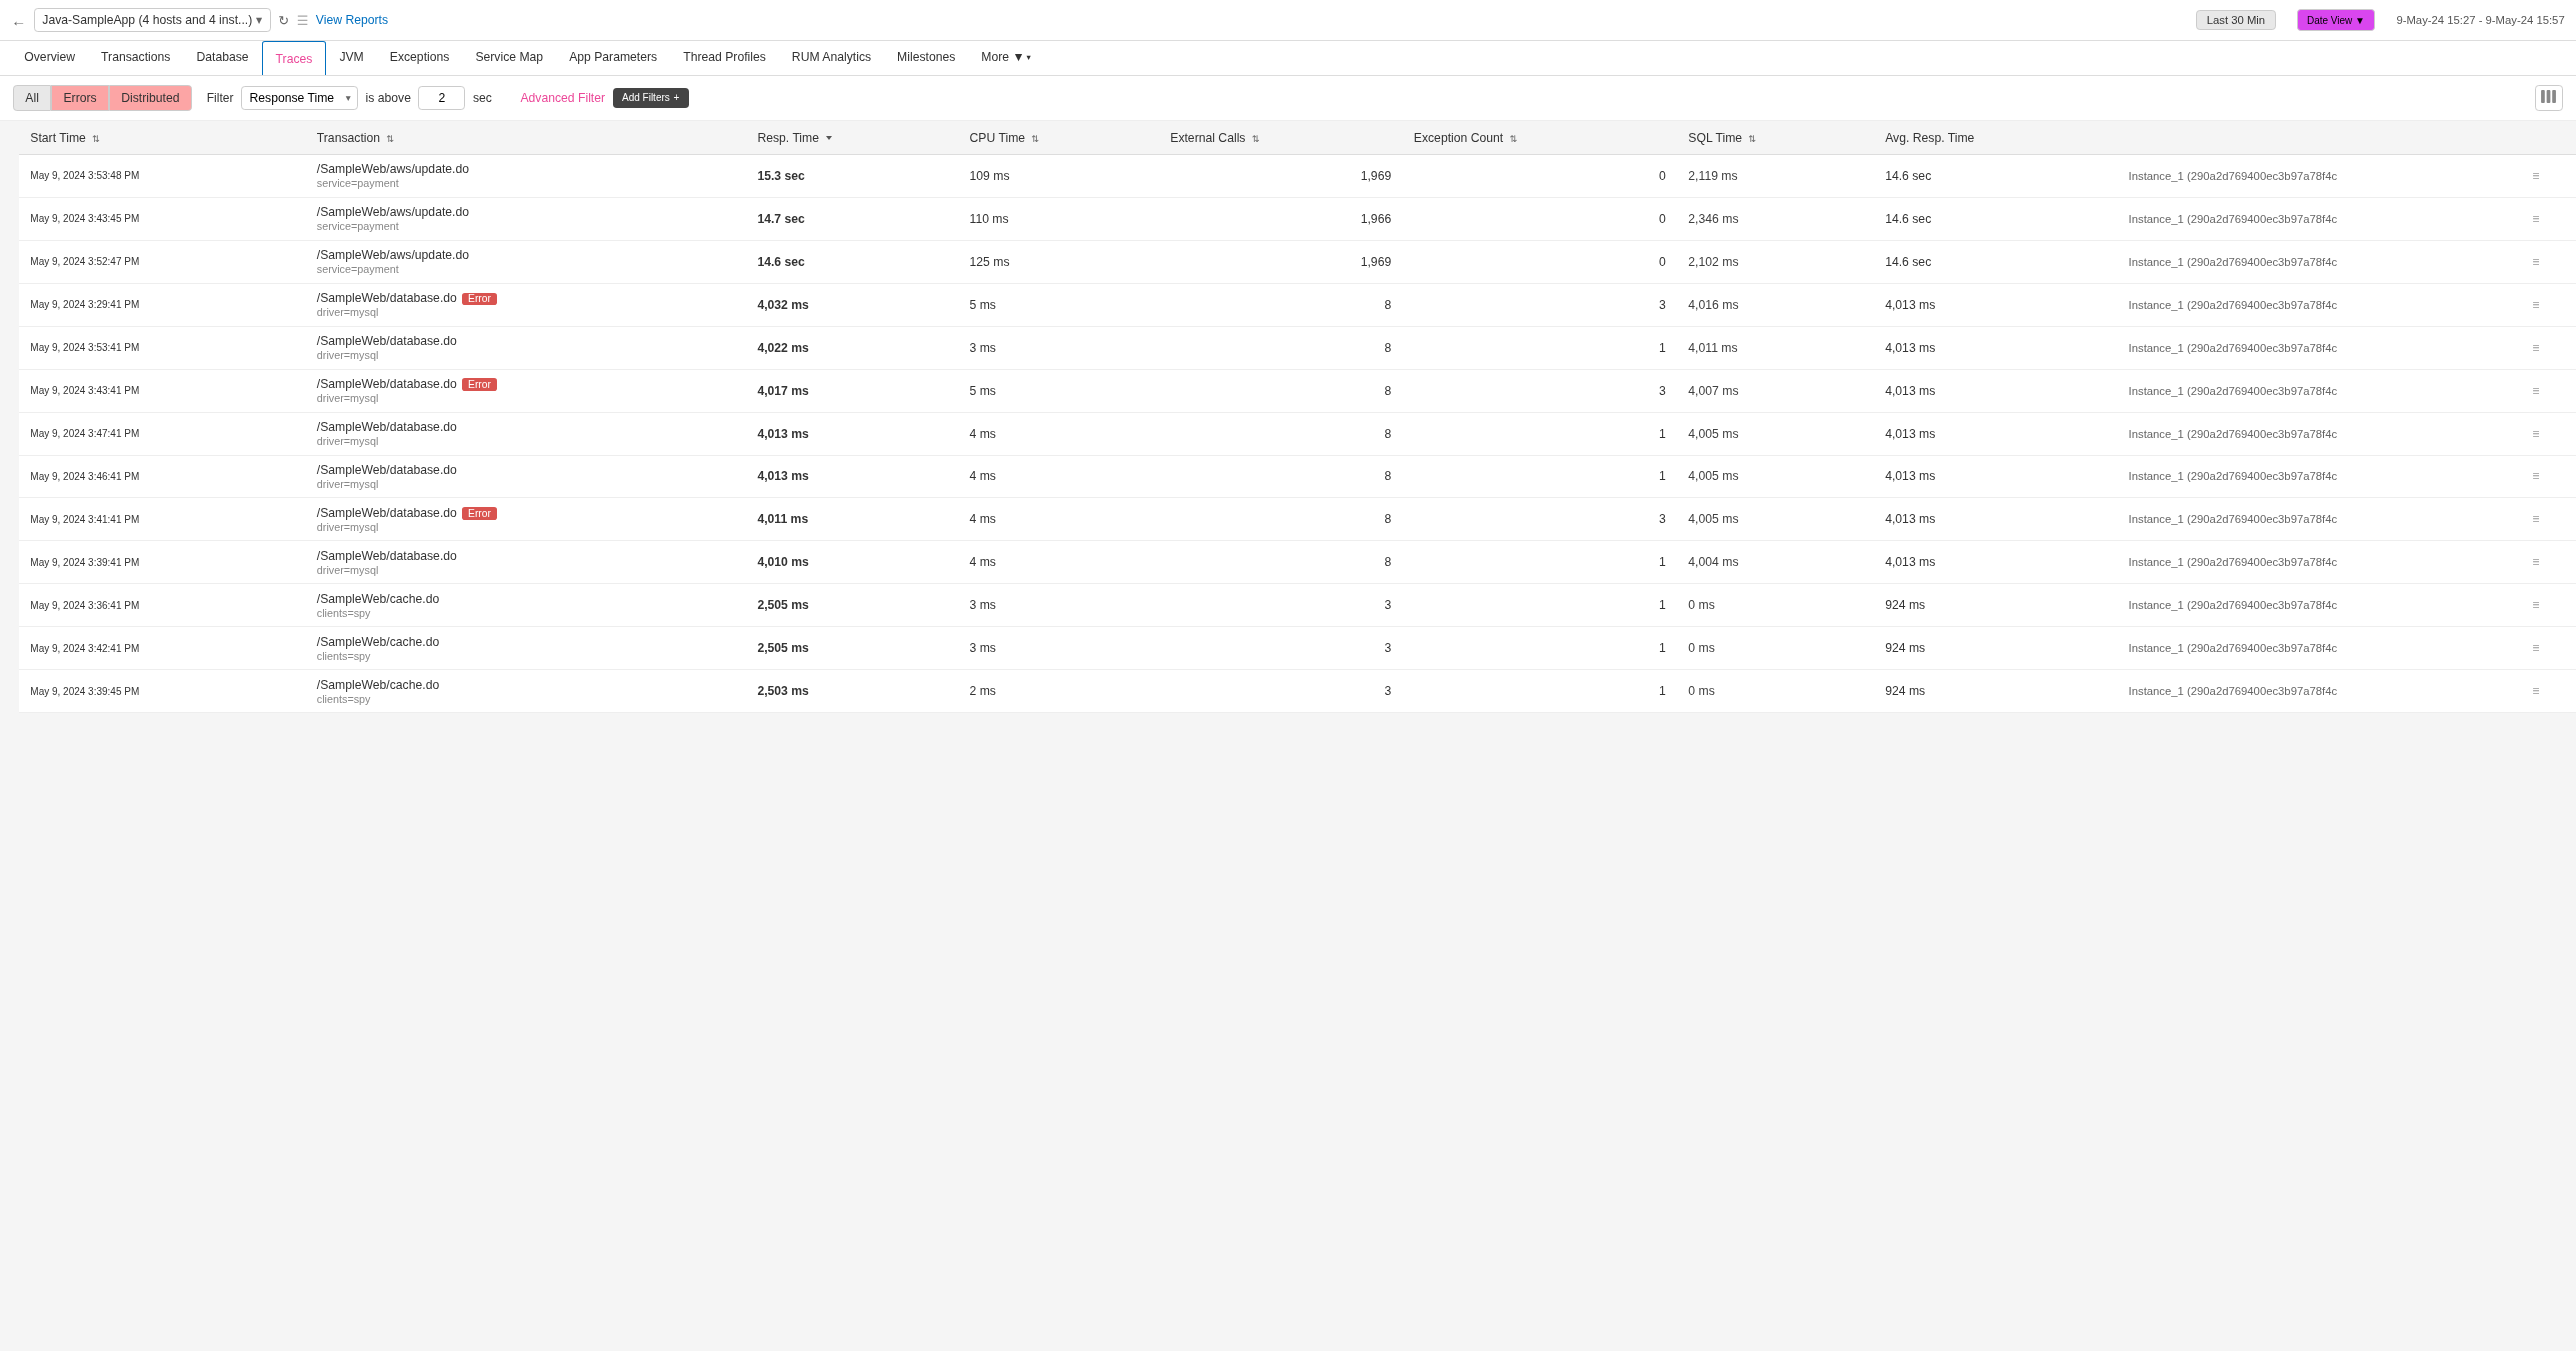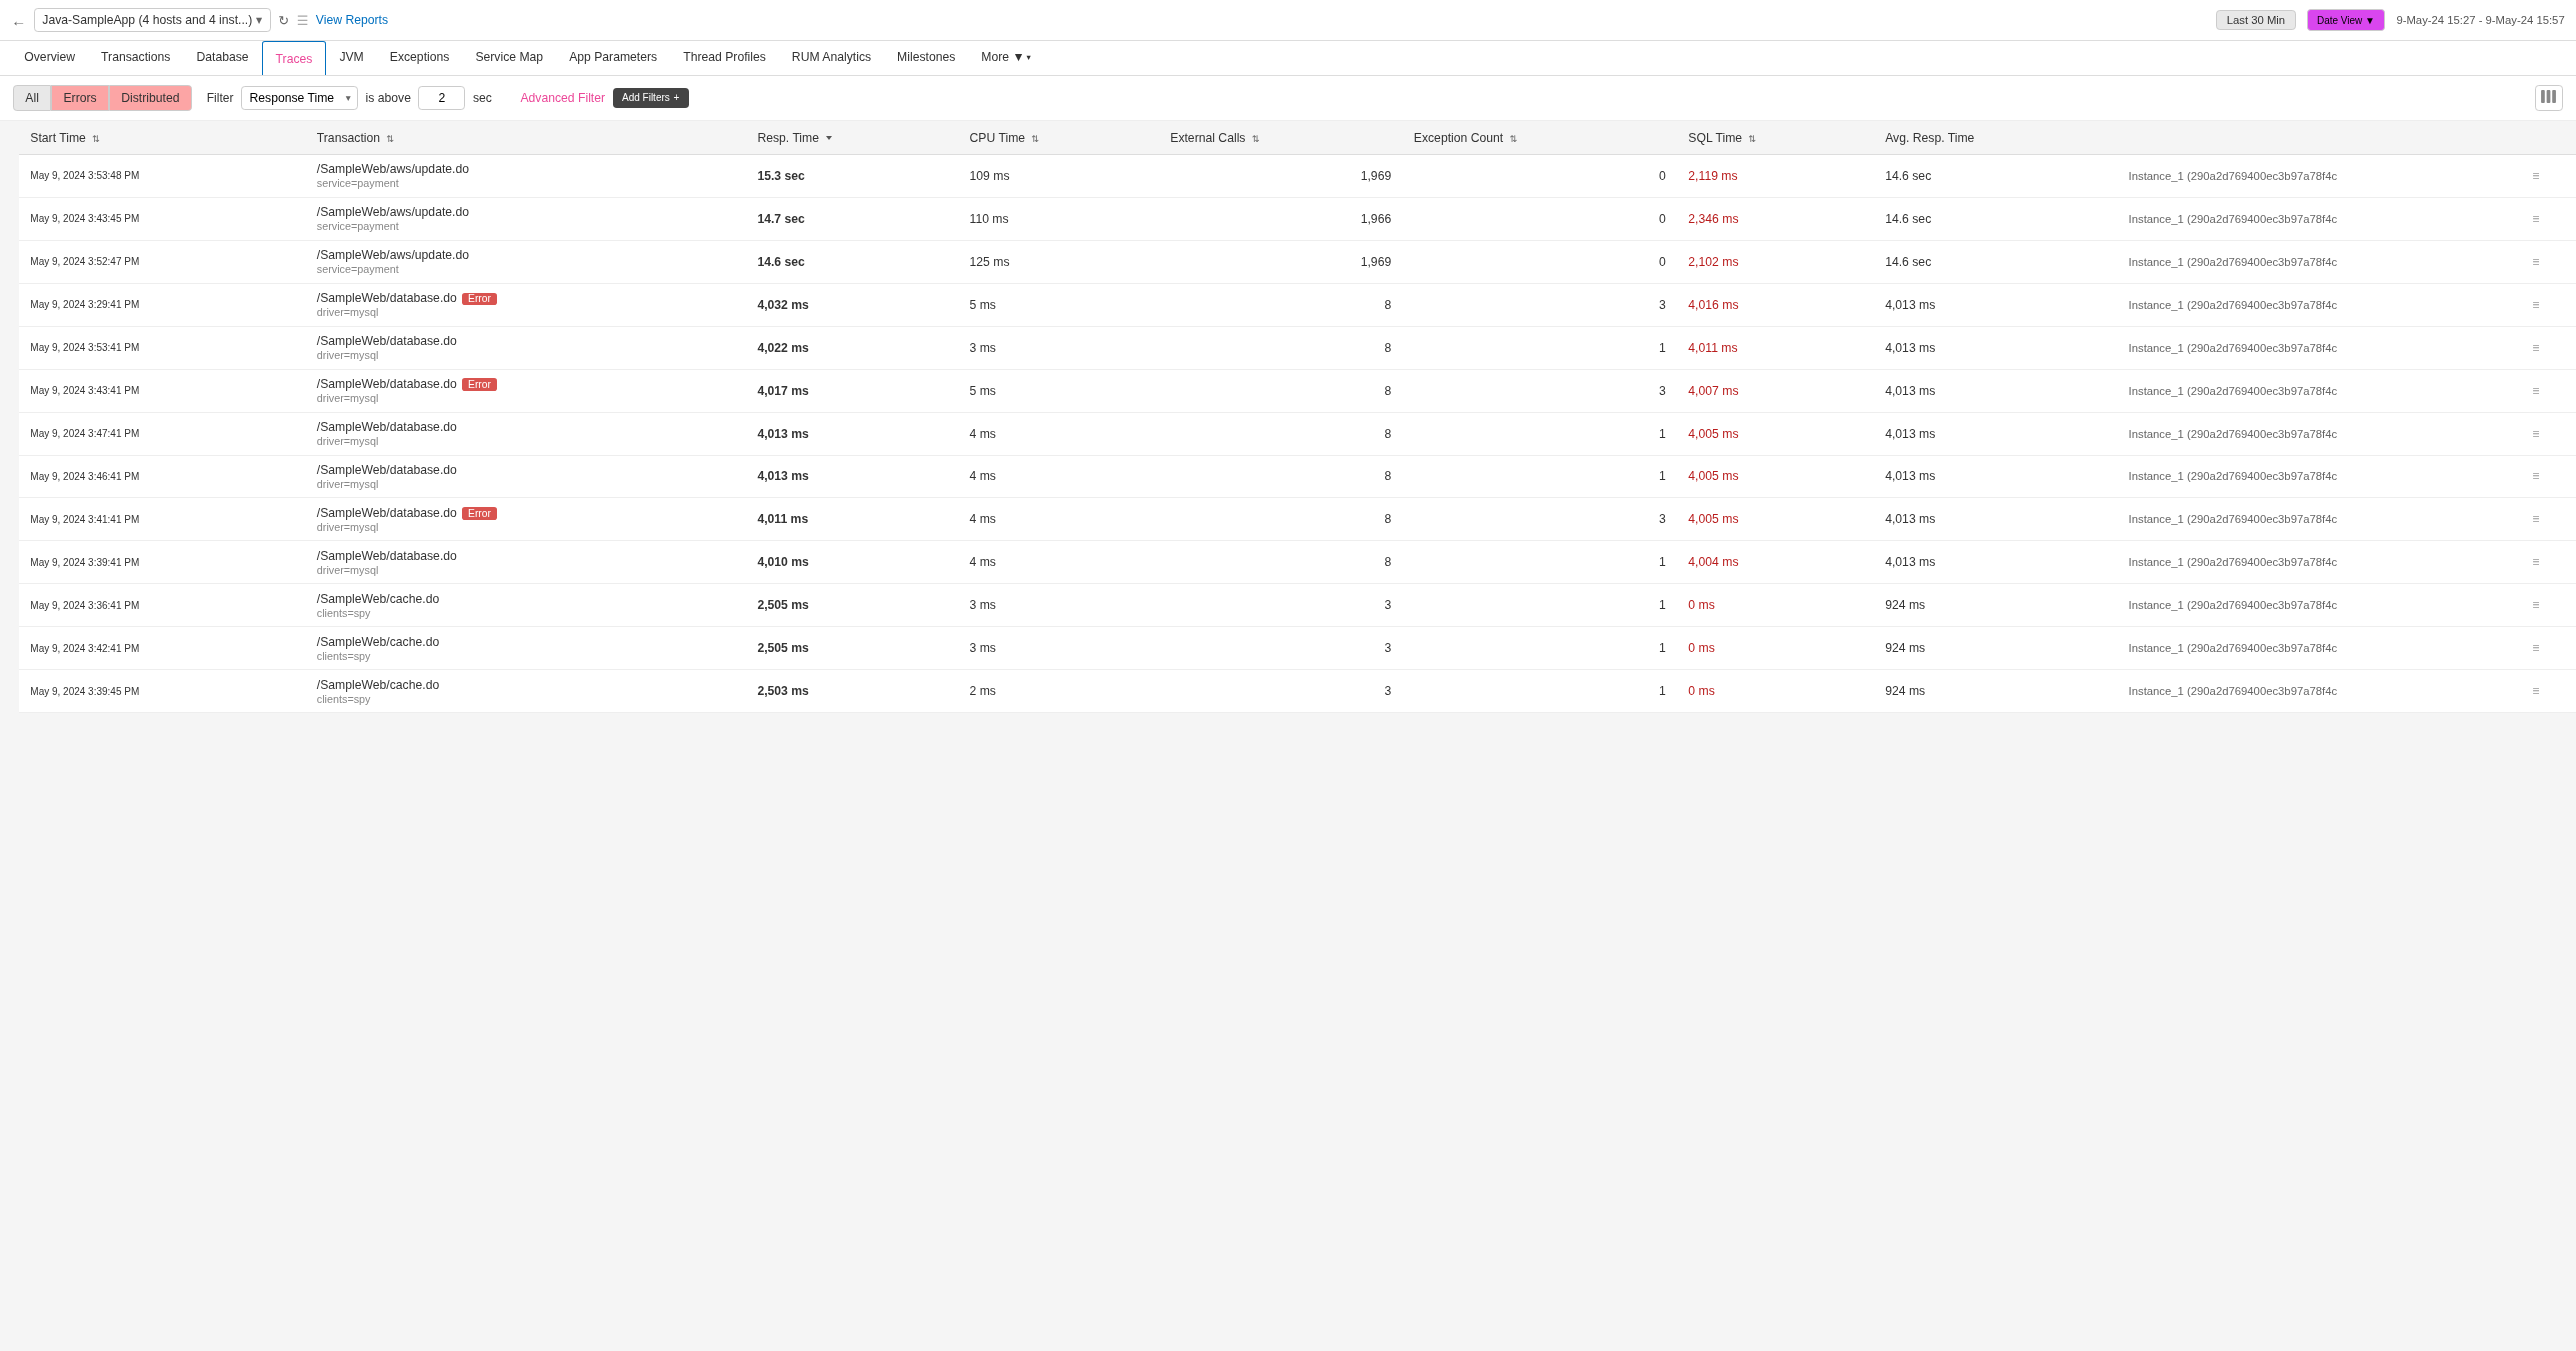--- a/index.html
+++ b/index.html
@@ -14,21 +14,21 @@
     .back-btn { color: #666; font-size: 15px; cursor: pointer; }
     .app-selector {
       display: flex; align-items: center; gap: 3.8px;
       border: 0.9px solid #ccc; border-radius: 3.8px;
       padding: 3.8px 7.5px; cursor: pointer; background: #fff;
       font-size: 12.2px; min-width: 188px;
     }
     .app-selector-arrow { color: #666; }
     .refresh-btn { color: #666; cursor: pointer; font-size: 13px; }
     .view-reports-link { color: #0070c0; text-decoration: none; font-size: 12.2px; cursor: pointer; }
-    .top-bar-right { display: flex; align-items: center; gap: 11px; justify-content: flex-end; }
+    .top-bar-right { display: flex; align-items: center; gap: 21px; justify-content: flex-end; }
     .last-time-badge {
       background: #e8e8e8; border: 0.9px solid #ccc; border-radius: 3.8px;
       padding: 2.8px 9.4px; font-size: 11.3px; color: #333;
     }
     .date-view-btn {
       background: #d946ef; border: 0.9px solid #ccc; border-radius: 3.8px;
       padding: 4.7px 9.4px; cursor: pointer; font-size: 10px;
       display: flex; align-items: center; gap: 3.8px;
     }
     .date-range { font-size: 11.3px; color: #555; }
@@ -112,21 +112,21 @@
     .td-transaction-sub { color: #888; font-size: 10.8px; margin-top: 0.9px; }
     .error-badge {
       display: inline-block; background: #d9534f; color: #fff;
       border-radius: 2.8px; padding: 0.9px 5.6px; font-size: 10.3px; margin-left: 5.6px;
       vertical-align: middle;
     }
     .td-resp-time { font-weight: 600; color: #333; white-space: nowrap; }
     .td-cpu-time { color: #333; white-space: nowrap; }
     .td-ext-calls { color: #333; text-align: right; white-space: nowrap; }
     .td-exc-count { color: #333; text-align: right; white-space: nowrap; }
-    .td-sql-time { color: #b91c1c; white-space: nowrap; }
+    .td-sql-time { color: #404040; white-space: nowrap; }
     .td-avg-resp { color: #333; white-space: nowrap; }
     .td-instance { color: #666; font-size: 11.3px; white-space: nowrap; overflow: hidden; max-width: 188px; text-overflow: ellipsis; }
     .td-menu { color: #999; cursor: pointer; padding: 3.8px 5.6px; }
     .th-resp-time-icon { display: inline-block; width: 0; height: 0; border-left: 3.8px solid transparent; border-right: 3.8px solid transparent; border-top: 4.7px solid #555; margin-left: 3.8px; vertical-align: middle; }
   </style>
 </head>
 <body>
 
 <div class="top-bar">
   <div class="top-bar-left">

